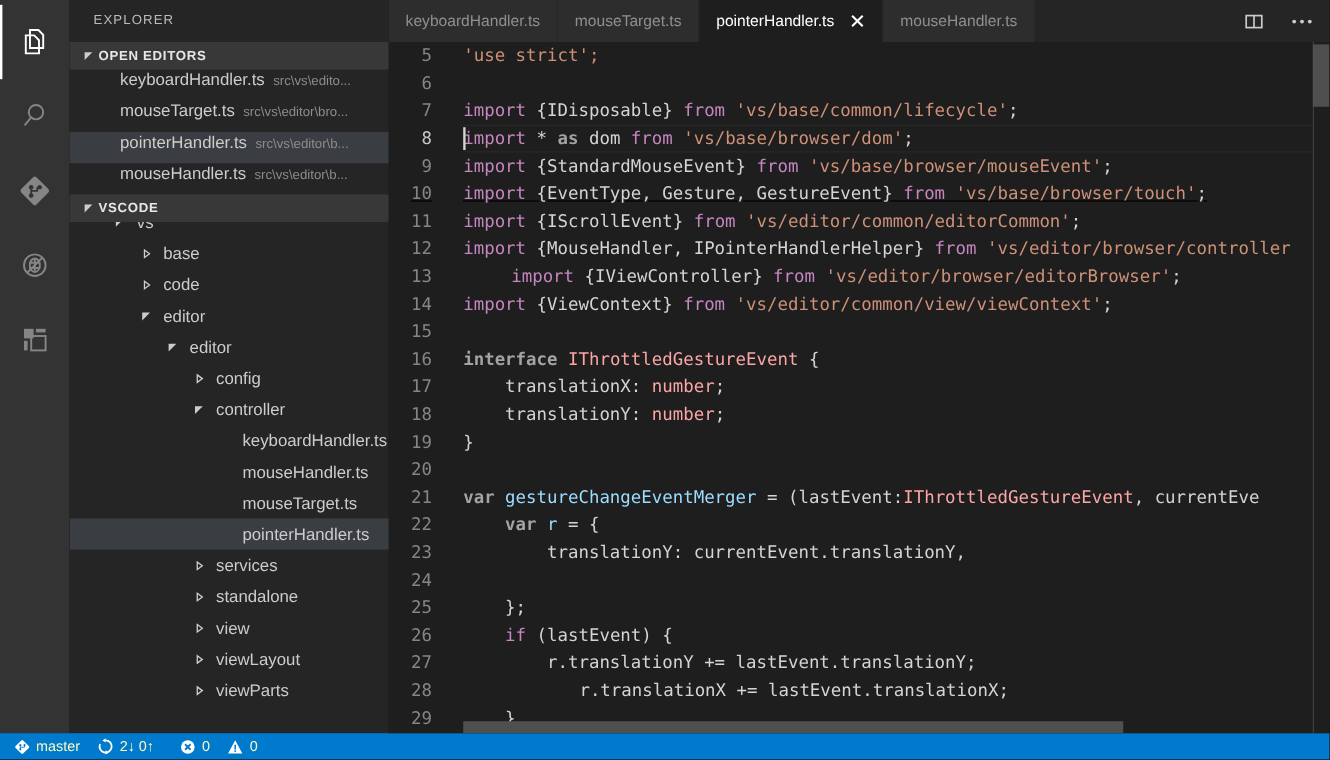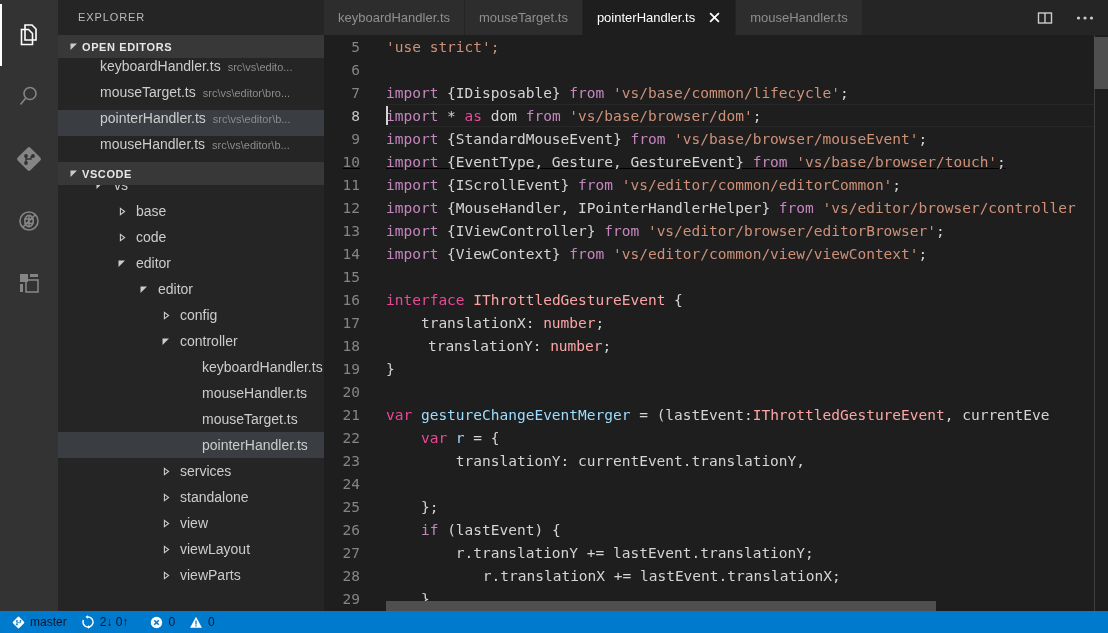--- a/index.html
+++ b/index.html
@@ -100,36 +100,36 @@
   .ctext { color: #d4d4d4; position: relative; }
   .cur-line-box {
     position: absolute; left: 62px; right: 14px; height: 23px;
     border-top: 1px solid #282828; border-bottom: 1px solid #282828;
     pointer-events: none;
   }
   .caret {
     position: absolute; width: 2px; height: 19px; background: #d4d4d4;
   }
   .t-key { color: #c586c0; }   
-  .t-blue { color: #ec4899; }  
+  .t-blue { color: #a3a3a3; font-weight: bold; }  
   .t-str { color: #ce9178; }   
   .t-type { color: #fca5a5; }  
   .t-var { color: #9cdcfe; }   
   .t-def { color: #d4d4d4; }
 
   #v-scrollbar { position: absolute; top: 0; right: 0; width: 14px; bottom: 0; }
   #v-thumb { position: absolute; top: 2px; right: 0; width: 14px; height: 52px; background: #4f4f4f; }
   #v-ruler { position: absolute; top: 0; bottom: 0; right: 13px; width: 1px; background: #3f3f3f; }
   #h-scrollbar { position: absolute; left: 62px; bottom: 0; height: 10px; right: 14px; }
   #h-thumb { position: absolute; left: 0; bottom: 0; height: 10px; width: 550px; background: #4f4f4f; }
 
   
   #statusbar {
     height: 22px; flex: 0 0 22px; background: #007acc; display: flex; align-items: center;
-    color: #0f172a; font-size: 12px; white-space: nowrap;
+    color: #fef9c3; font-size: 12px; white-space: nowrap;
   }
   .sb-item { display: flex; align-items: center; height: 22px; padding: 0 7px; cursor: pointer; gap: 5px; }
   .sb-item svg { display: block; }
   #sb-left { display: flex; align-items: center; padding-left: 5px; }
   #sb-right { margin-left: auto; display: flex; align-items: center; padding-right: 6px; }
   .sb-gap { width: 8px; }
 </style>
 </head>
 <body>
 
@@ -402,26 +402,26 @@
       <div id="code-area">
         <div id="code-inner">
             <div class="code-line" style="top: 0px;"><span class="ln">5</span><span class="ctext"><span class="t-str">'use strict';</span></span></div>
             <div class="code-line" style="top: 23px;"><span class="ln">6</span><span class="ctext"></span></div>
             <div class="code-line" style="top: 46px;"><span class="ln">7</span><span class="ctext"><span class="t-key">import </span><span class="t-def">{IDisposable} </span><span class="t-key">from </span><span class="t-str">'vs/base/common/lifecycle'</span><span class="t-def">;</span></span></div>
             <div class="code-line current" style="top: 69px;"><span class="ln">8</span><span class="ctext"><span class="t-key">import </span><span class="t-def">* </span><span class="t-blue">as </span><span class="t-def">dom </span><span class="t-key">from </span><span class="t-str">'vs/base/browser/dom'</span><span class="t-def">;</span></span><div class="cur-line-box"></div><div class="caret" style="left: 62px;"></div></div>
             <div class="code-line" style="top: 92px;"><span class="ln">9</span><span class="ctext"><span class="t-key">import </span><span class="t-def">{StandardMouseEvent} </span><span class="t-key">from </span><span class="t-str">'vs/base/browser/mouseEvent'</span><span class="t-def">;</span></span></div>
             <div class="code-line" style="top: 115px; text-decoration: underline;"><span class="ln">10</span><span class="ctext"><span class="t-key">import </span><span class="t-def">{EventType, Gesture, GestureEvent} </span><span class="t-key">from </span><span class="t-str">'vs/base/browser/touch'</span><span class="t-def">;</span></span></div>
             <div class="code-line" style="top: 138px;"><span class="ln">11</span><span class="ctext"><span class="t-key">import </span><span class="t-def">{IScrollEvent} </span><span class="t-key">from </span><span class="t-str">'vs/editor/common/editorCommon'</span><span class="t-def">;</span></span></div>
             <div class="code-line" style="top: 161px;"><span class="ln">12</span><span class="ctext"><span class="t-key">import </span><span class="t-def">{MouseHandler, IPointerHandlerHelper} </span><span class="t-key">from </span><span class="t-str">'vs/editor/browser/controller</span></span></div>
-            <div class="code-line" style="top: 184px;"><span class="ln">13</span><span class="ctext"><span class="t-key">import </span><span class="t-def">{IViewController} </span><span class="t-key">from </span><span class="t-str">'vs/editor/browser/editorBrowser'</span><span class="t-def">;</span></span></div>
+            <div class="code-line" style="top: 184px; gap: 40px;"><span class="ln">13</span><span class="ctext"><span class="t-key">import </span><span class="t-def">{IViewController} </span><span class="t-key">from </span><span class="t-str">'vs/editor/browser/editorBrowser'</span><span class="t-def">;</span></span></div>
             <div class="code-line" style="top: 207px;"><span class="ln">14</span><span class="ctext"><span class="t-key">import </span><span class="t-def">{ViewContext} </span><span class="t-key">from </span><span class="t-str">'vs/editor/common/view/viewContext'</span><span class="t-def">;</span></span></div>
             <div class="code-line" style="top: 230px;"><span class="ln">15</span><span class="ctext"></span></div>
             <div class="code-line" style="top: 253px;"><span class="ln">16</span><span class="ctext"><span class="t-blue">interface </span><span class="t-type">IThrottledGestureEvent </span><span class="t-def">{</span></span></div>
             <div class="code-line" style="top: 276px;"><span class="ln">17</span><span class="ctext"><span class="t-def">    translationX: </span><span class="t-type">number</span><span class="t-def">;</span></span></div>
-            <div class="code-line" style="top: 299px; gap: 7px;"><span class="ln">18</span><span class="ctext"><span class="t-def">    translationY: </span><span class="t-type">number</span><span class="t-def">;</span></span></div>
+            <div class="code-line" style="top: 299px;"><span class="ln">18</span><span class="ctext"><span class="t-def">    translationY: </span><span class="t-type">number</span><span class="t-def">;</span></span></div>
             <div class="code-line" style="top: 322px;"><span class="ln">19</span><span class="ctext"><span class="t-def">}</span></span></div>
             <div class="code-line" style="top: 345px;"><span class="ln">20</span><span class="ctext"></span></div>
             <div class="code-line" style="top: 368px;"><span class="ln">21</span><span class="ctext"><span class="t-blue">var </span><span class="t-var">gestureChangeEventMerger </span><span class="t-def">= (lastEvent:</span><span class="t-type">IThrottledGestureEvent</span><span class="t-def">, currentEve</span></span></div>
             <div class="code-line" style="top: 391px;"><span class="ln">22</span><span class="ctext"><span class="t-def">    </span><span class="t-blue">var </span><span class="t-var">r </span><span class="t-def">= {</span></span></div>
             <div class="code-line" style="top: 414px;"><span class="ln">23</span><span class="ctext"><span class="t-def">        translationY: currentEvent.translationY,</span></span></div>
             <div class="code-line" style="top: 437px;"><span class="ln">24</span></div>
             <div class="code-line" style="top: 460px;"><span class="ln">25</span><span class="ctext"><span class="t-def">    };</span></span></div>
             <div class="code-line" style="top: 483px;"><span class="ln">26</span><span class="ctext"><span class="t-def">    </span><span class="t-key">if </span><span class="t-def">(lastEvent) {</span></span></div>
             <div class="code-line" style="top: 506px;"><span class="ln">27</span><span class="ctext"><span class="t-def">        r.translationY += lastEvent.translationY;</span></span></div>
             <div class="code-line" style="top: 529px; gap: 27px;"><span class="ln">28</span><span class="ctext"><span class="t-def">        r.translationX += lastEvent.translationX;</span></span></div>

